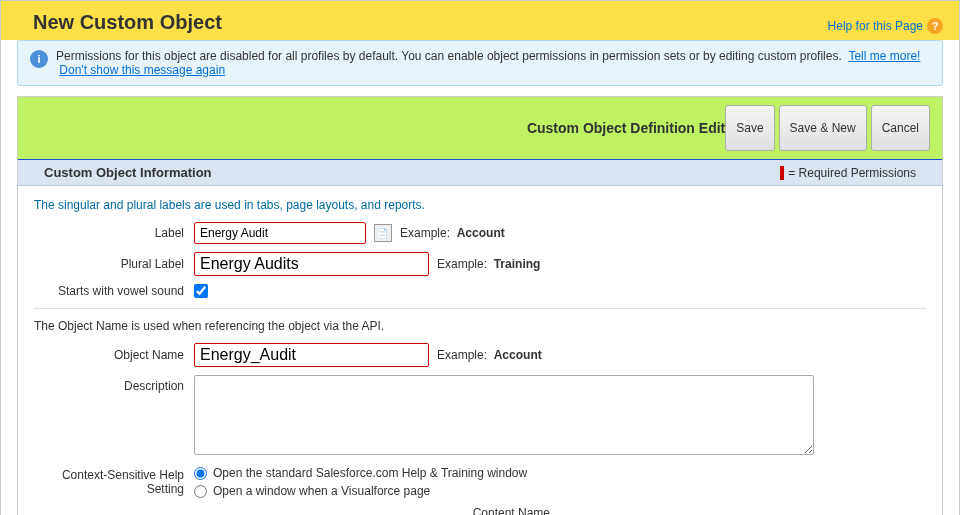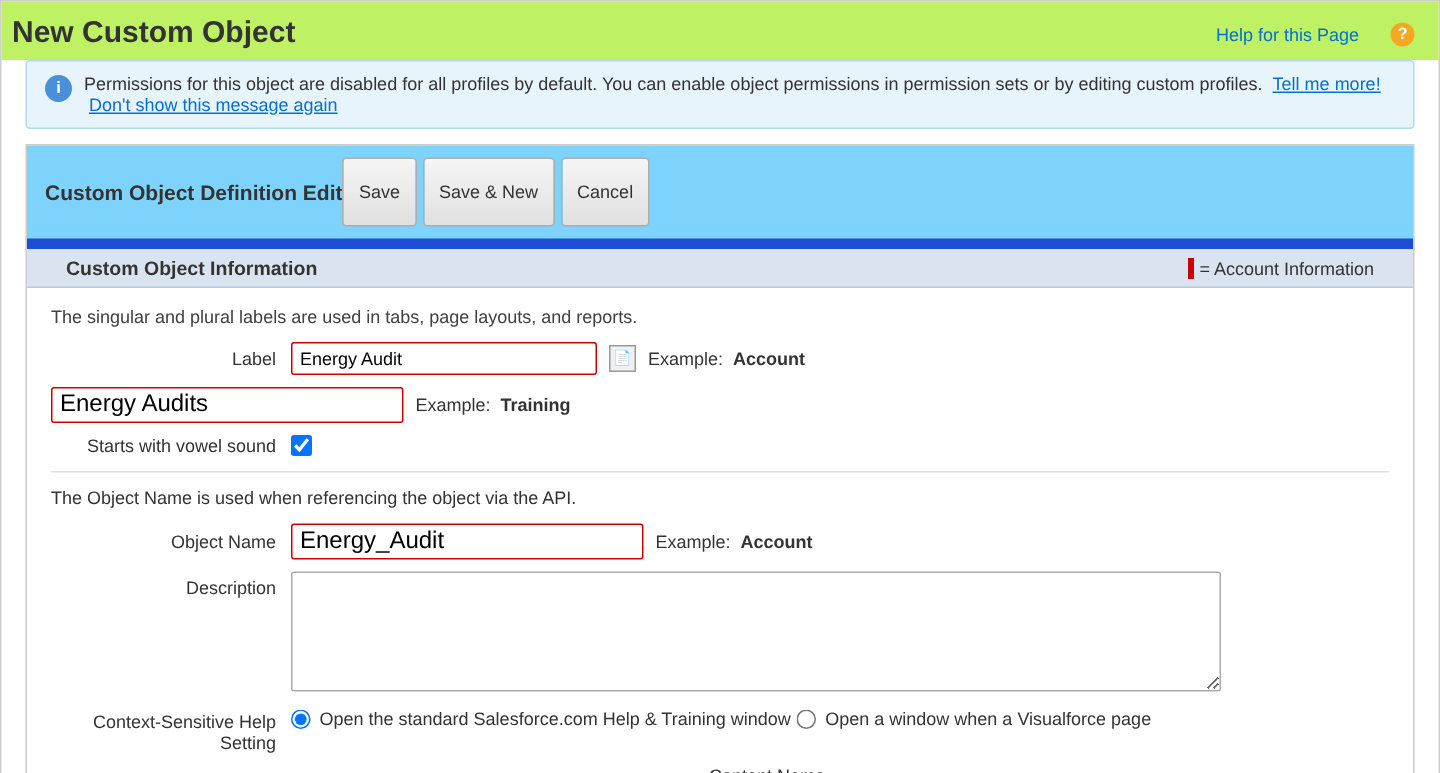--- a/index.html
+++ b/index.html
@@ -12,36 +12,36 @@
     .page-wrapper {
       width: 960px;
       min-height: 515px;
       background: #fff;
       border: 1px solid #ccc;
     }
     
     .page-header {
       display: flex;
       justify-content: space-between;
-      align-items: center;
-      padding: 10px 16px 6px 7px;
-      background: #bef264;
+      align-items: flex-end;
+      padding: 10px 16px 6px 32px;
+      background: #fde047;
     }
     .page-title {
       font-size: 20px;
       font-weight: bold;
       color: #333;
     }
     .help-link {
       font-size: 12px;
       color: #0070d2;
       text-decoration: none;
       display: flex;
       align-items: center;
-      gap: 21px;
+      gap: 4px;
     }
     .help-icon {
       display: inline-flex;
       align-items: center;
       justify-content: center;
       width: 16px;
       height: 16px;
       background: #f5a623;
       border-radius: 50%;
       color: #fff;
@@ -81,25 +81,25 @@
     }
     
     .form-section {
       margin: 0 16px;
       border: 1px solid #ccc;
       background: #fff;
     }
     
     .section-header-bar {
       display: flex;
-      justify-content: flex-start;
-      align-items: center;
-      background: #7dd3fc;
+      justify-content: flex-end;
+      align-items: center;
+      background: #bef264;
       padding: 8px 12px;
-      border-bottom: 7px solid #1d4ed8;
+      border-bottom: 1px solid #1d4ed8;
     }
     .section-header-title {
       font-size: 14px;
       font-weight: bold;
       color: #333;
     }
     .toolbar-buttons {
       display: flex;
       gap: 4px;
     }
@@ -138,21 +138,21 @@
       height: 14px;
       background: #cc0000;
       display: inline-block;
     }
     
     .form-body {
       padding: 12px 16px;
     }
     .form-hint {
       font-size: 12px;
-      color: #404040;
+      color: #0369a1;
       margin-bottom: 10px;
     }
     .form-row {
       display: flex;
       align-items: center;
       margin-bottom: 8px;
     }
     .form-label {
       width: 160px;
       text-align: right;
@@ -163,21 +163,21 @@
     }
     .form-control-wrapper {
       display: flex;
       align-items: center;
       gap: 8px;
     }
     .form-input {
       border: 1px solid #cc0000;
       padding: 3px 5px;
       font-size: 12px;
-      width: 204px;
+      width: 172px;
       border-radius: 2px;
       outline: none;
     }
     .form-input-normal {
       border: 1px solid #cc0000;
       padding: 2px 5px;
       font-size: 16px;
       width: 235px;
       border-radius: 2px;
       outline: none;
@@ -226,21 +226,21 @@
       resize: vertical;
       outline: none;
     }
     .form-row-top {
       display: flex;
       align-items: flex-start;
       margin-bottom: 8px;
     }
     .radio-group {
       display: flex;
-      flex-direction: row;
+      flex-direction: column;
       gap: 4px;
     }
     .radio-option {
       display: flex;
       align-items: center;
       gap: 6px;
       font-size: 12px;
     }
     .radio-input {
       cursor: pointer;
@@ -285,40 +285,41 @@
         <button class="btn">Save</button>
         <button class="btn">Save &amp; New</button>
         <button class="btn">Cancel</button>
       </div>
     </div>
 
     <div class="co-info-header">
       <span class="co-info-title">Custom Object Information</span>
       <span class="required-legend">
         <span class="red-bar"></span>
-        <span>= Account Information</span>
+        <span>= Required Permissions</span>
       </span>
     </div>
 
     <div class="form-body">
       <div class="form-hint">The singular and plural labels are used in tabs, page layouts, and reports.</div>
 
       <div class="form-row">
         <span class="form-label">Label</span>
         <div class="form-control-wrapper">
           <input type="text" class="form-input" value="Energy Audit" style="">
           <span class="input-icon-btn" title="Lookup">📄</span>
           <span class="example-text">
             <span>Example:</span>
             &nbsp;<span class="example-value">Account</span>
           </span>
         </div>
       </div>
 
       <div class="form-row">
+        <span class="form-label">Plural Label</span>
         <div class="form-control-wrapper">
           <input type="text" class="form-input-normal" value="Energy Audits" style="">
           <span class="example-text">
             <span>Example:</span>
             &nbsp;<span class="example-value">Training</span>
           </span>
         </div>
       </div>
 
       <div class="form-row">

